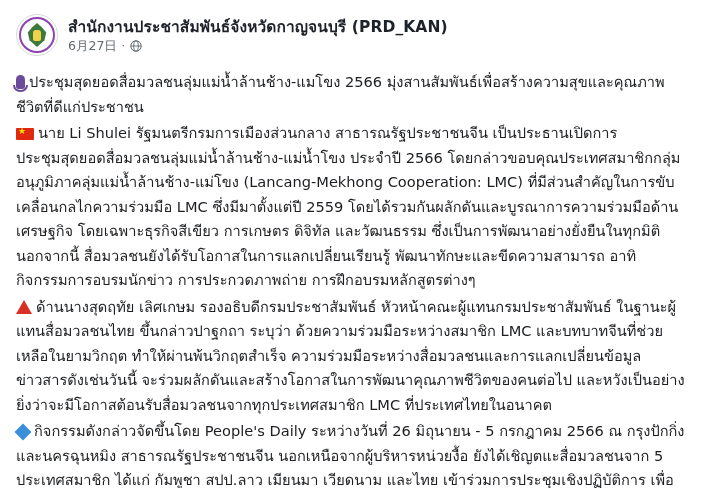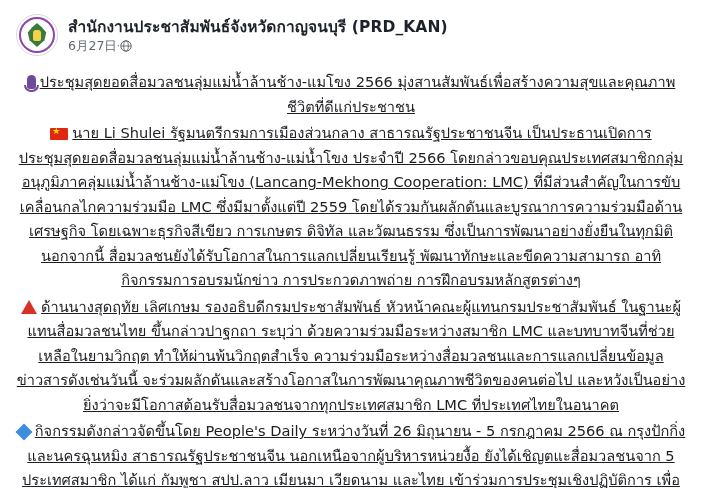--- a/index.html
+++ b/index.html
@@ -78,43 +78,43 @@
     font-size: 15.5px;
     font-weight: bold;
     color: #1d2129;
     line-height: 20px;
     letter-spacing: 0.1px;
   }
 
   .meta-row {
     display: flex;
     align-items: center;
+    gap: 5px;
     margin-top: 1px;
     font-size: 12.5px;
     color: #606770;
   }
   .meta-dot {
     font-size: 10px;
     color: #606770;
     line-height: 1;
   }
   .globe-icon svg { display: block; }
 
   .post-body {
     margin-top: 14px;
     font-size: 14.6px;
     line-height: 24.5px;
     color: #1c1e21;
   }
 
   .para {
     margin: 0 0 2px 0;
-    text-align: center;
+    text-align: left;
     word-break: break-word;
-    text-decoration: underline;
   }
   .para + .para { margin-top: 0; }
 
   
   .gl {
     display: inline-block;
     vertical-align: -2px;
     margin-right: 4px;
   }
   .gl-mic {

